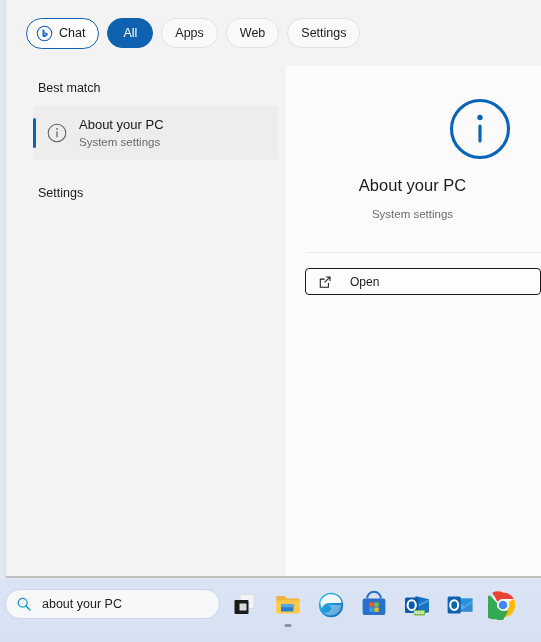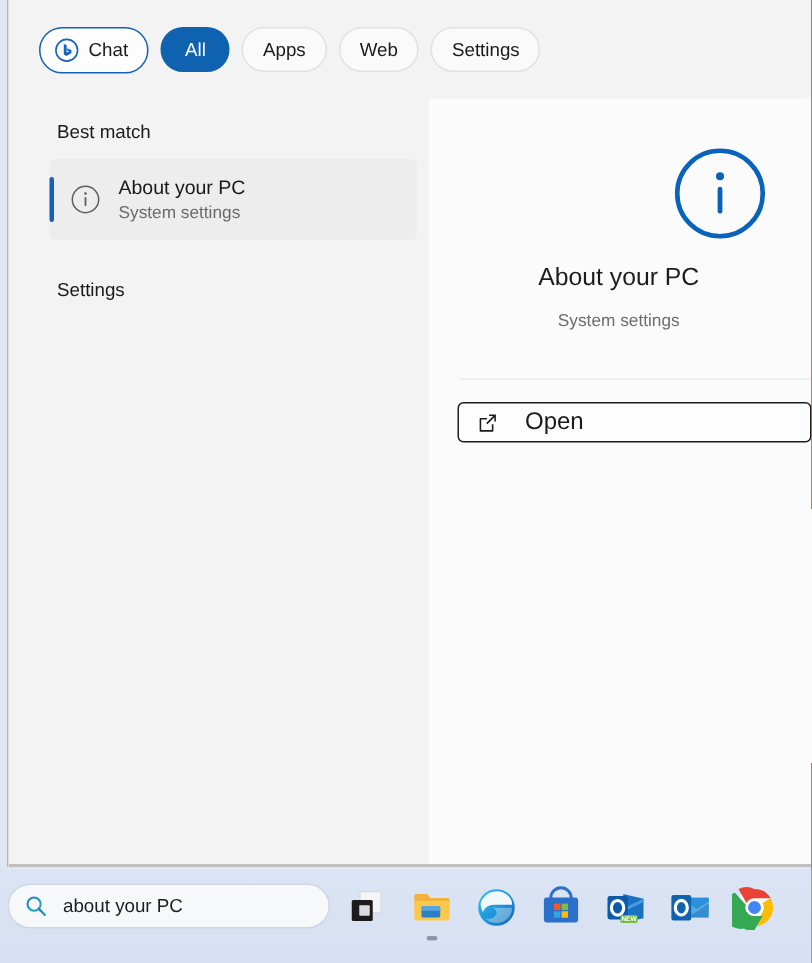--- a/index.html
+++ b/index.html
@@ -201,21 +201,21 @@
     background: #fdfdfd;
     border: 1.4px solid #1c1c1c;
     border-radius: 4px;
     box-sizing: border-box;
     display: flex;
     align-items: center;
     padding-left: 12px;
     gap: 18px;
   }
   #open-icon { width: 14px; height: 14px; flex: 0 0 auto; }
-  #open-label { font-size: 16px; color: #1b1b1b; }
+  #open-label { font-size: 12px; color: #1b1b1b; }
 
   
   #window-bottom-edge {
     position: absolute;
     left: 0;
     right: 0;
     bottom: 0;
     height: 2px;
     background: #bfbfbf;
   }

